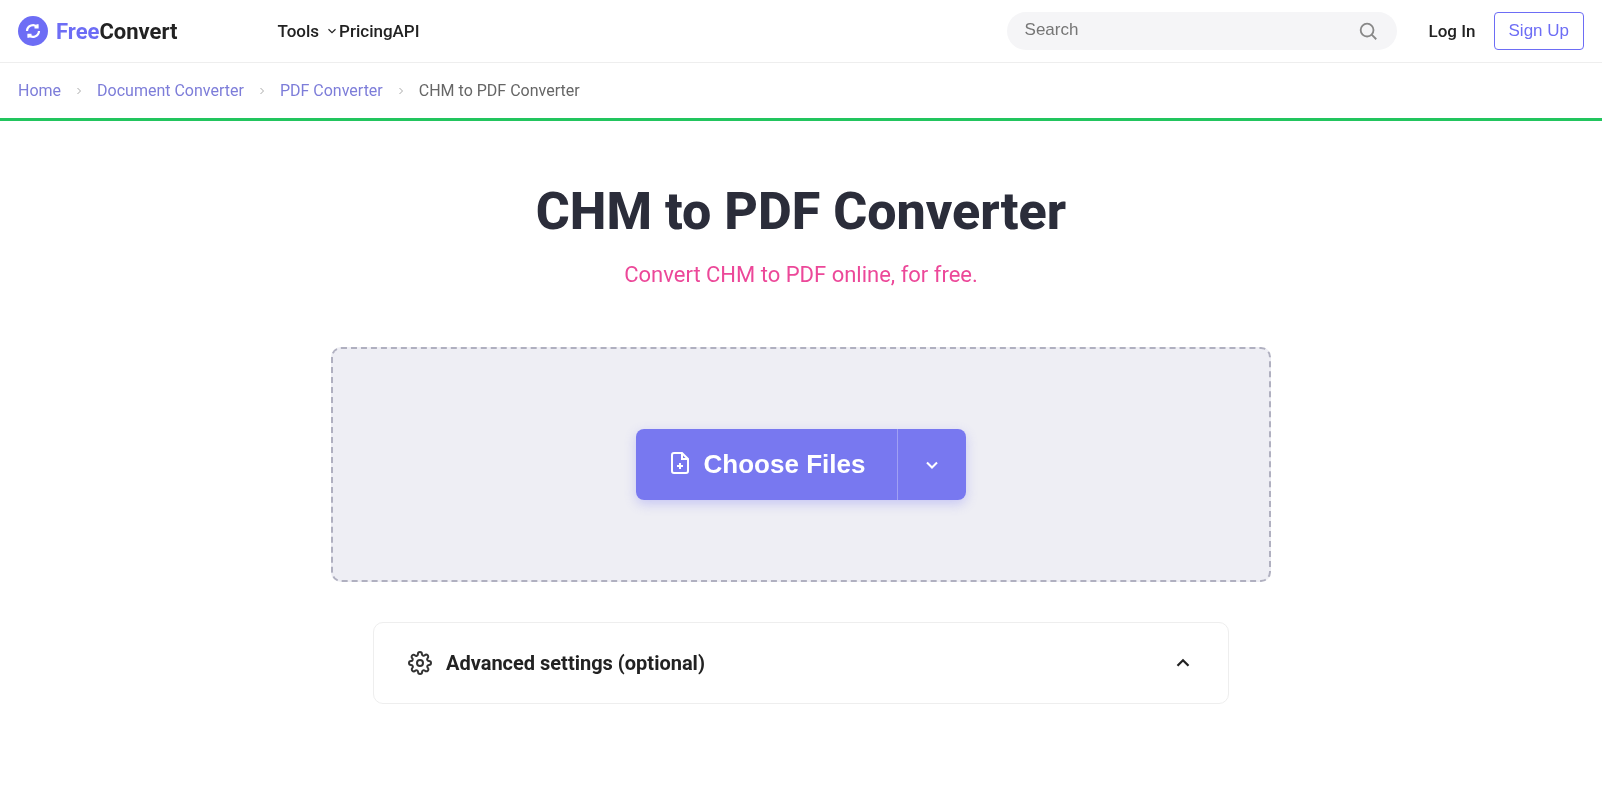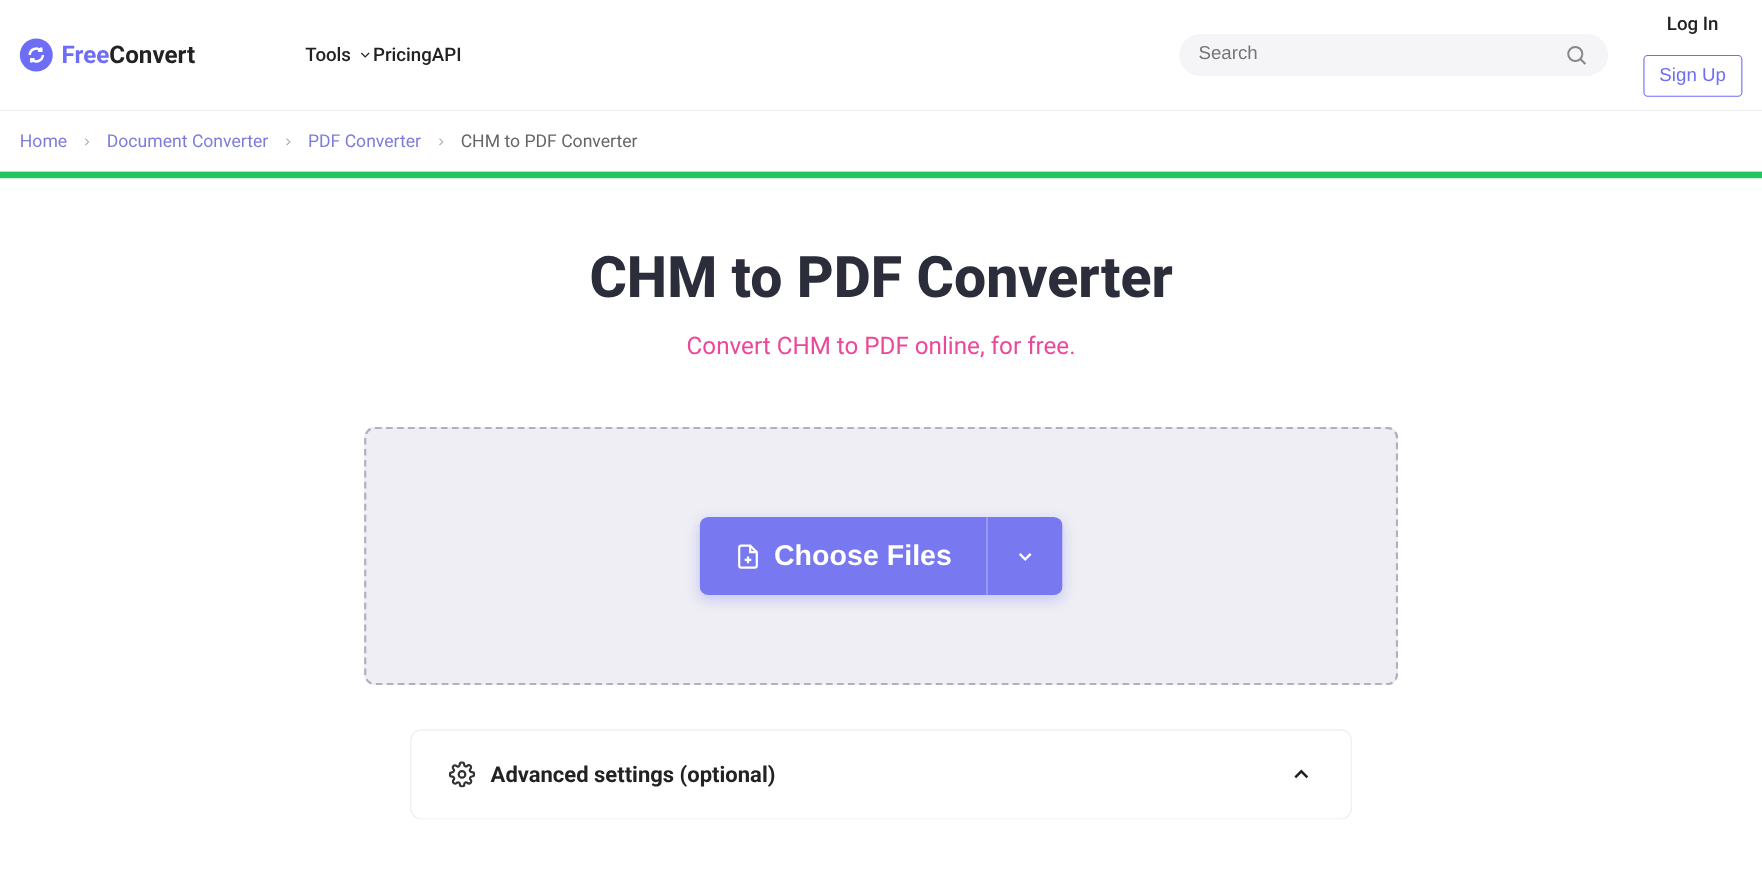--- a/index.html
+++ b/index.html
@@ -14,36 +14,36 @@
 
 .nav { display: flex; margin-left: 100px; }
 .nav-item { font-size: 17px; font-weight: 500; cursor: pointer; display: flex; align-items: center; gap: 6px; color: #222; }
 
 .spacer { flex: 1; }
 
 .search-wrap { display: flex; align-items: flex-start; background: #f5f5f7; border-radius: 24px; padding: 8px 18px; width: 390px; margin-right: 32px; }
 .search-input { border: none; background: transparent; outline: none; font-size: 17px; flex: 1; color: #444; }
 .search-icon { color: #888; }
 
-.auth { display: flex; gap: 18px; align-items: center; flex-direction: column; }
+.auth { display: flex; gap: 18px; align-items: center; }
 .login { font-size: 17px; font-weight: 500; cursor: pointer; color: #222; }
 .signup { font-size: 17px; font-weight: 500; color: #6d6df5; border: 1px solid #6d6df5; border-radius: 4px; padding: 8px 14px; cursor: pointer; background: #fff; }
 
-.breadcrumbs { display: flex; align-items: center; gap: 12px; padding: 18px; font-size: 16px; border-bottom: 6px solid #22c55e; }
+.breadcrumbs { display: flex; align-items: center; gap: 12px; padding: 18px; font-size: 16px; border-bottom: 3px solid #22c55e; }
 .crumb-link { color: #7d7dd9; cursor: pointer; }
 .crumb-current { color: #666; }
 .crumb-sep { color: #aaa; }
 
 .main { text-align: center; padding: 60px 20px 0; }
 .title { font-size: 52px; font-weight: 800; color: #2b2d3a; margin-bottom: 20px; }
 .subtitle { font-size: 22px; color: #ec4899; margin-bottom: 60px; }
 
 .dropzone { width: 940px; max-width: 100%; margin: 0 auto; border: 2px dashed #b0b0c0; border-radius: 10px; background: #eeeef4; padding: 80px 20px; }
 .choose-group { display: inline-flex; border-radius: 8px; overflow: hidden; box-shadow: 0 4px 12px rgba(109,109,245,0.3); }
-.choose-btn { background: #7878f0; color: #fff; font-size: 26px; font-weight: 700; padding: 20px 32px; border: none; cursor: pointer; display: flex; align-items: center; gap: 12px; }
+.choose-btn { background: #7878f0; color: #fff; font-size: 26px; font-weight: 700; padding: 20px 32px; border: none; cursor: pointer; display: flex; align-items: flex-start; gap: 12px; }
 .choose-dropdown { background: #7878f0; color: #fff; border: none; border-left: 1px solid rgba(255,255,255,0.3); padding: 0 24px; cursor: pointer; display: flex; align-items: center; }
 .file-note { margin-top: 24px; font-size: 17px; color: #666; }
 .file-note a { color: #7d7dd9; text-decoration: underline; cursor: pointer; }
 
 .advanced { width: 856px; max-width: 100%; margin: 40px auto 0; border: 1px solid #eee; border-radius: 10px; padding: 28px 34px; display: flex; align-items: center; gap: 14px; cursor: pointer; text-align: left; }
 .advanced-label { font-size: 20px; font-weight: 700; color: #222; flex: 1; }
 .advanced-chevron { color: #222; }
 
 svg { display: block; }
 </style>

